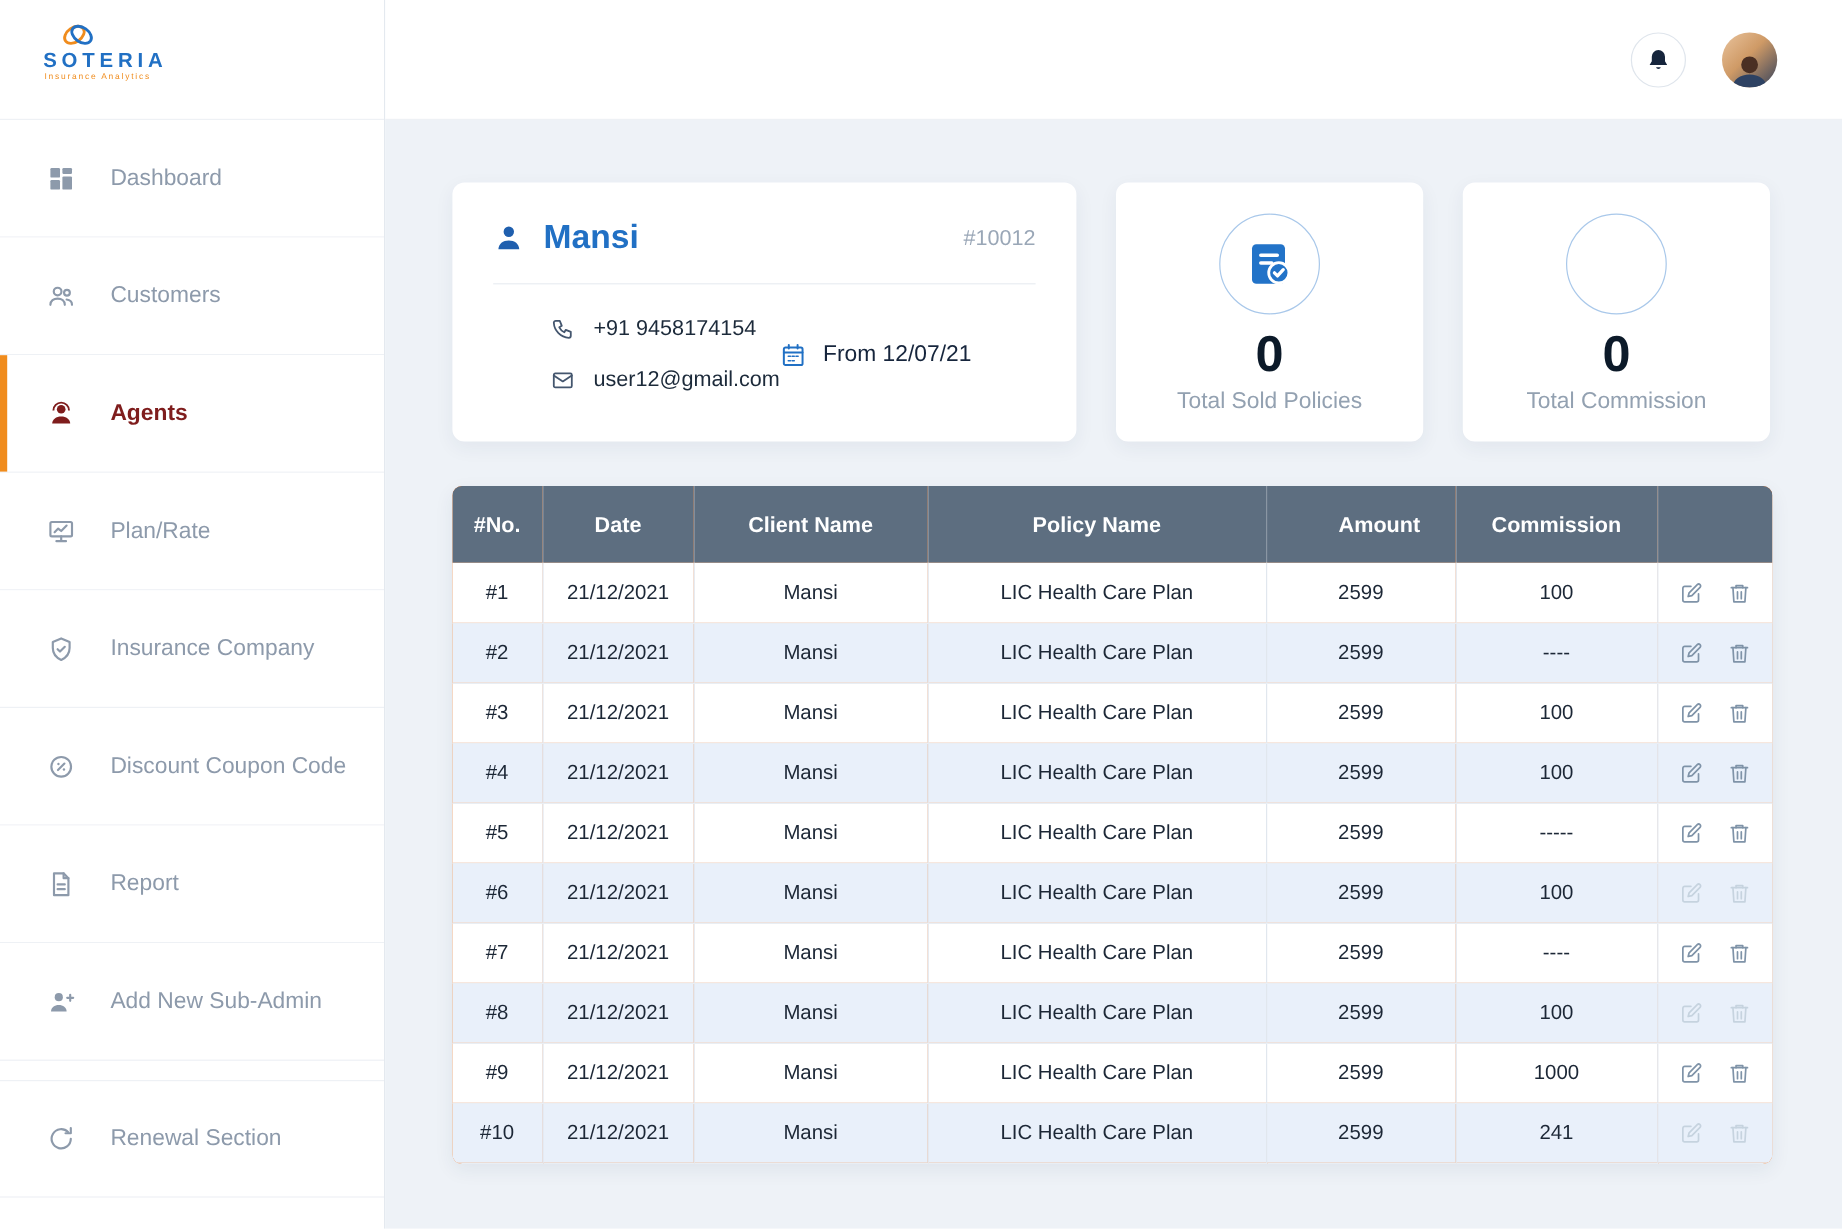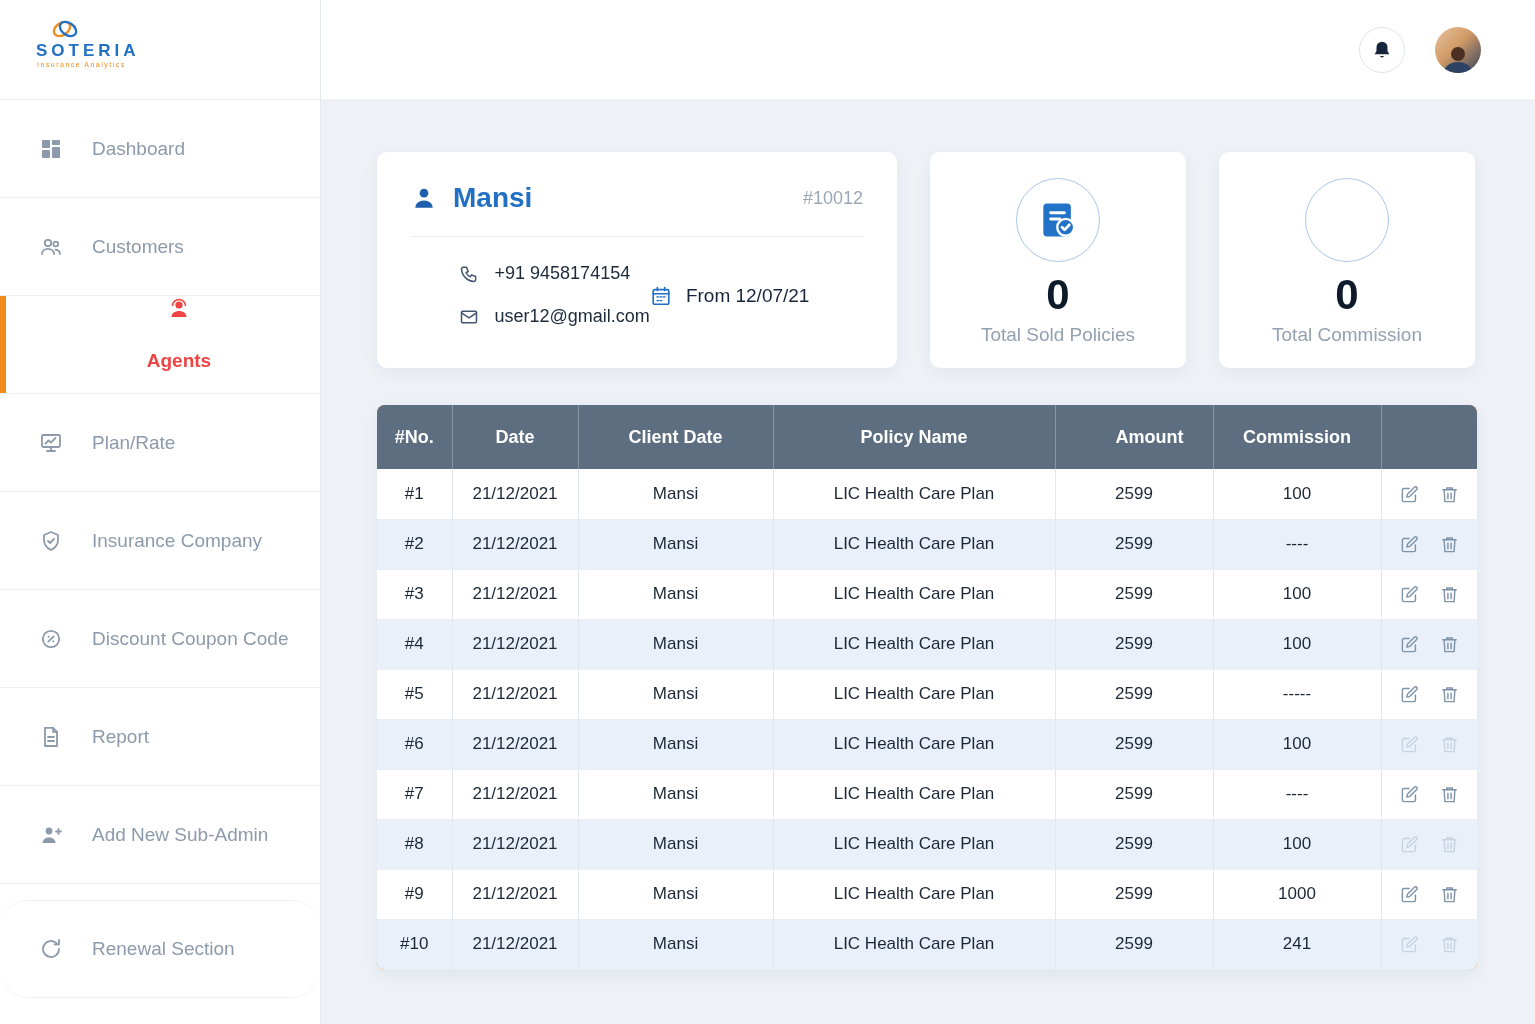--- a/index.html
+++ b/index.html
@@ -9,23 +9,23 @@
   
   .sidebar { width:321px; flex-shrink:0; background:#fff; border-right:1px solid #e4e9ef; display:flex; flex-direction:column; }
   .logo-area { height:100px; padding:16px 0 0 36px; border-bottom:1px solid #eef1f5; }
   .logo-mark { display:block; margin-left:14px; }
   .logo-name { color:#2170c4; font-weight:700; font-size:17px; letter-spacing:4px; line-height:1.1; }
   .logo-tag { color:#f08c1d; font-size:7px; letter-spacing:1.5px; margin-left:1px; }
   .nav { display:flex; flex-direction:column; }
   .nav-item { height:98px; display:flex; align-items:center; gap:28px; padding-left:38px; color:#8d9aab; font-size:19px; border-bottom:1px solid #eef1f5; cursor:pointer; position:relative; background:#fff; }
   .nav-item .nicon { width:26px; height:26px; flex-shrink:0; display:flex; align-items:center; justify-content:center; }
   .nav-item svg { width:24px; height:24px; }
-  .nav-item.active { color:#ef4444; font-weight:700;flex-direction:column; }
+  .nav-item.active { color:#7f1d1d; font-weight:700; }
   .nav-item.active::before { content:""; position:absolute; left:0; top:0; bottom:0; width:6px; background:#f08c1d; }
-  .nav-item.gap-above { margin-top:16px; border-top:1px solid #eef1f5;border-radius:28px; }
+  .nav-item.gap-above { margin-top:16px; border-top:1px solid #eef1f5; }
 
   
   .main { flex:1; display:flex; flex-direction:column; background:#eef2f7; }
   .topbar { height:100px; background:#fff; border-bottom:1px solid #eef1f5; display:flex; align-items:center; justify-content:flex-end; gap:30px; padding-right:54px; }
   .bell-btn { width:46px; height:46px; border-radius:50%; border:1px solid #dfe5ec; background:#fff; display:flex; align-items:center; justify-content:center; cursor:pointer; }
   .bell-btn svg { width:22px; height:22px; fill:#16253c; }
   .avatar { width:46px; height:46px; border-radius:50%; overflow:hidden; cursor:pointer; background:linear-gradient(135deg,#e9c49e 0%,#cf9a66 45%,#33415c 100%); display:flex; align-items:flex-end; justify-content:center; }
   .avatar svg { width:34px; height:30px; }
 
   .content { padding:52px 0 0 56px; }
@@ -255,21 +255,21 @@
         </section>
 
       </div>
 
       <div class="table-wrap">
         <table>
           <thead>
             <tr>
               <th class="col-no">#No.</th>
               <th class="col-date">Date</th>
-              <th class="col-client">Client Date</th>
+              <th class="col-client">Client Name</th>
               <th class="col-policy">Policy Name</th>
               <th class="col-amount">Amount</th>
               <th class="col-comm">Commission</th>
               <th class="col-actions"></th>
             </tr>
           </thead>
           <tbody>
               <tr class="plain">
     <td>#1</td>
     <td>21/12/2021</td>

